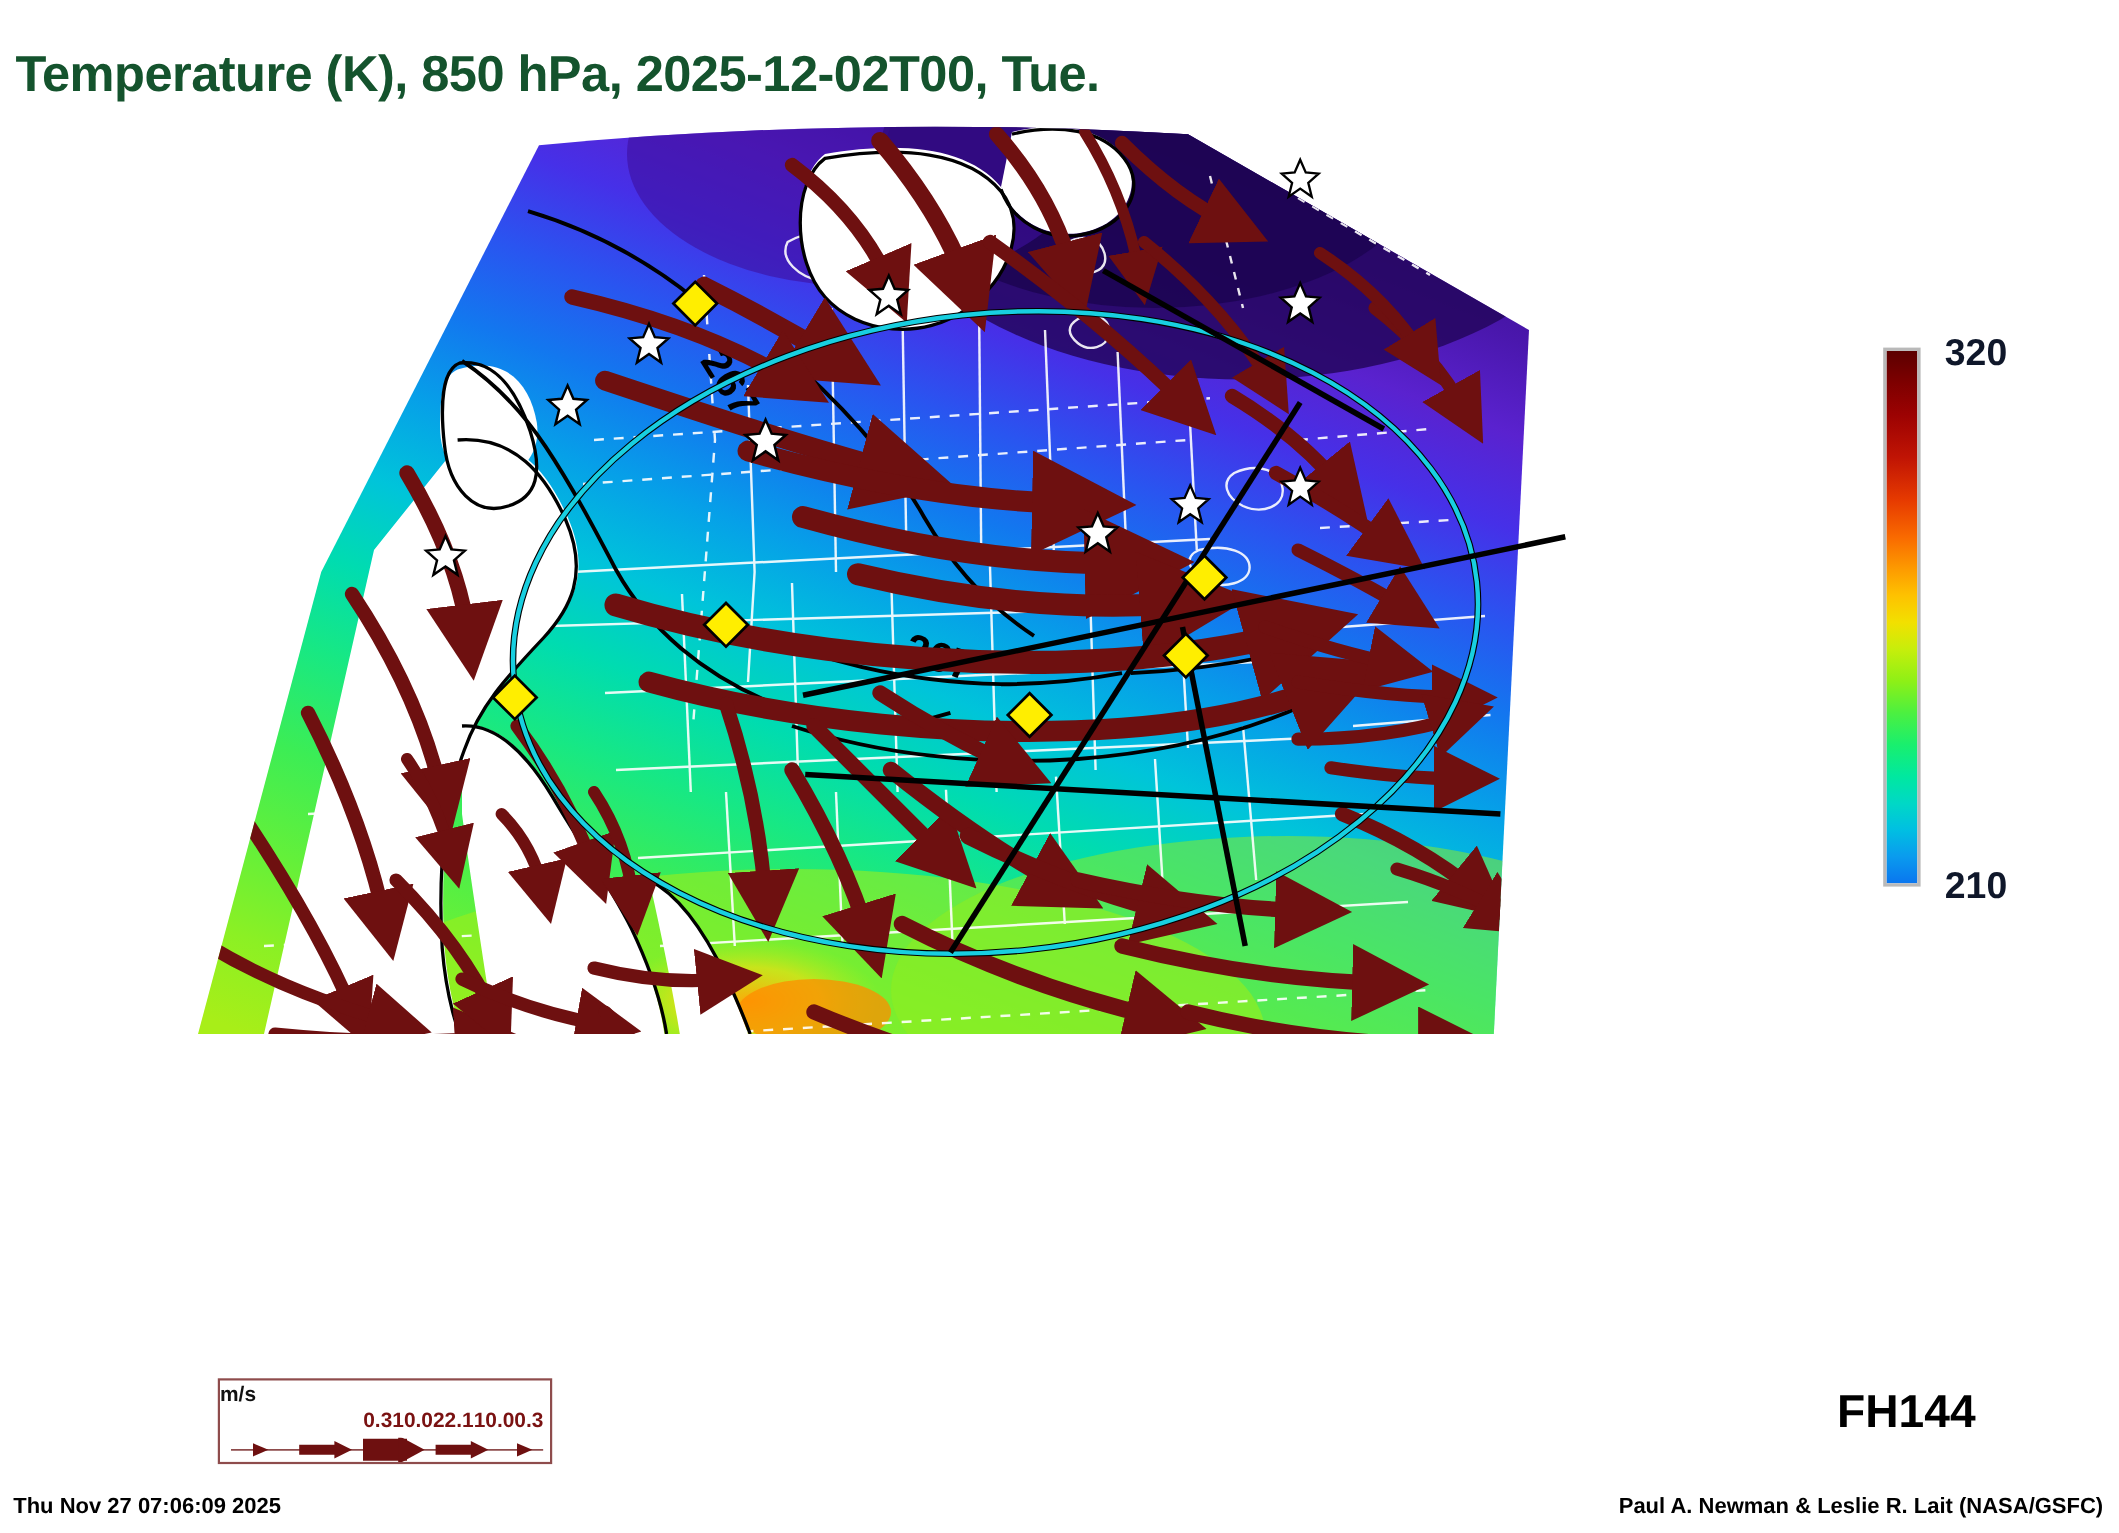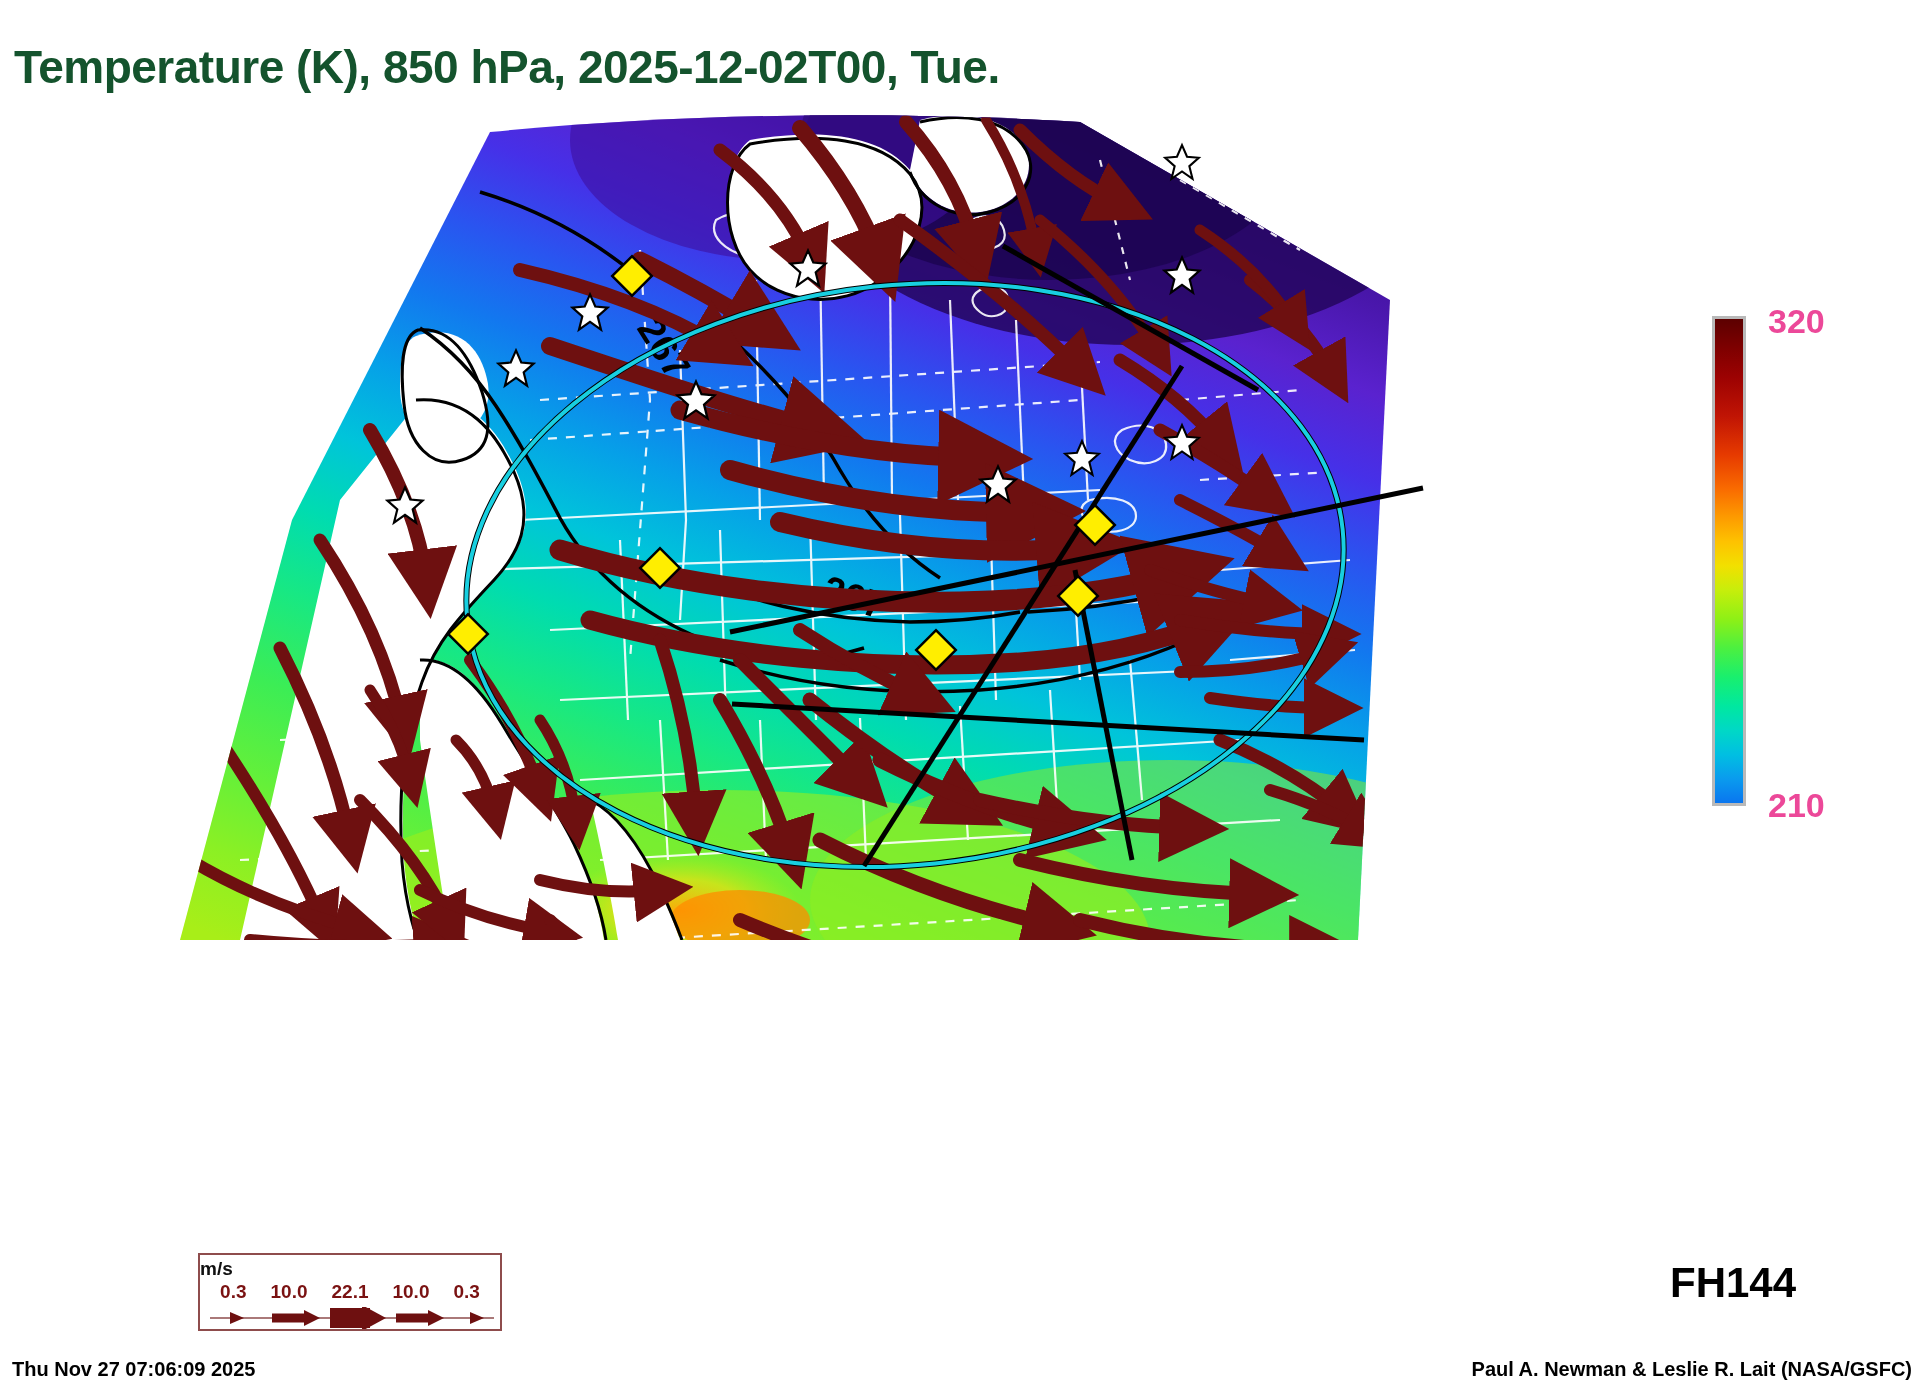--- a/index.html
+++ b/index.html
@@ -76,21 +76,21 @@
       #00d8c6 85%,
       #00bfe2 90%,
       #0a9bee 95%,
       #0a76ef 100%);
   }
   .cb-label {
     position: absolute;
     left: 56px;
     font-size: 34px;
     font-weight: bold;
-    color: #ec4899;
+    color: #0f172a;
     white-space: nowrap;
   }
   #cb-label-max { top: -14px; }
   #cb-label-min { top: 470px; }
 
   
   #wind-legend {
     position: absolute;
     left: 198px;
     top: 1253px;
@@ -109,24 +109,23 @@
     font-size: 19px;
     font-weight: bold;
     color: #111111;
   }
   #wind-legend-values {
     position: absolute;
     left: 0;
     top: 26px;
     width: 100%;
     display: flex;
-    justify-content: center;
+    justify-content: flex-end;
     padding: 0 6px;
     box-sizing: border-box;
-    gap: 24px;
   }
   .wind-val {
     font-size: 19px;
     font-weight: bold;
     color: #7a1212;
   }
   #wind-legend-arrows {
     position: absolute;
     left: 10px;
     top: 52px;

